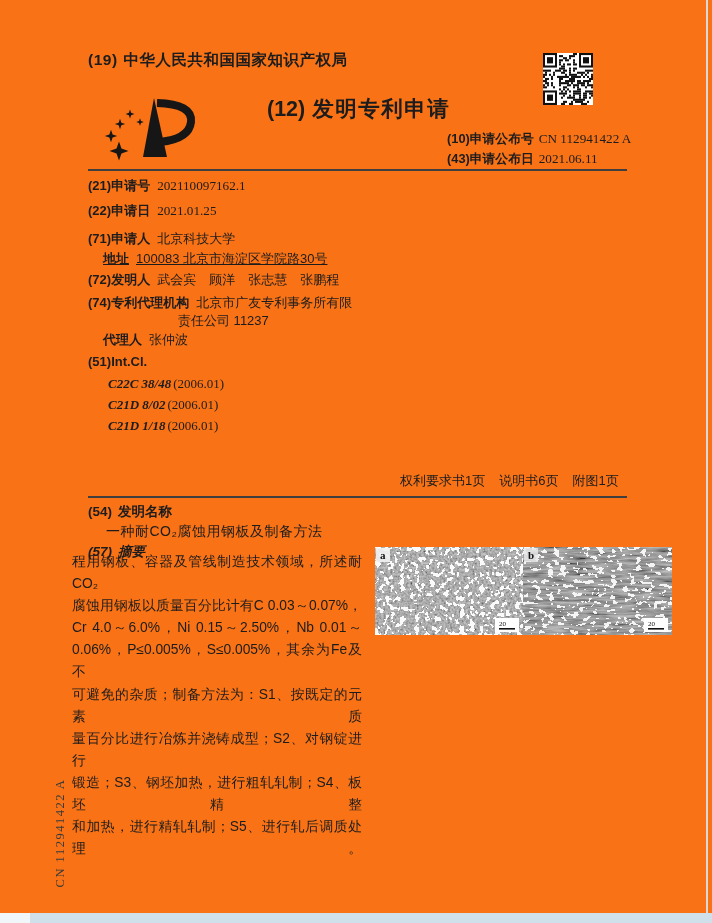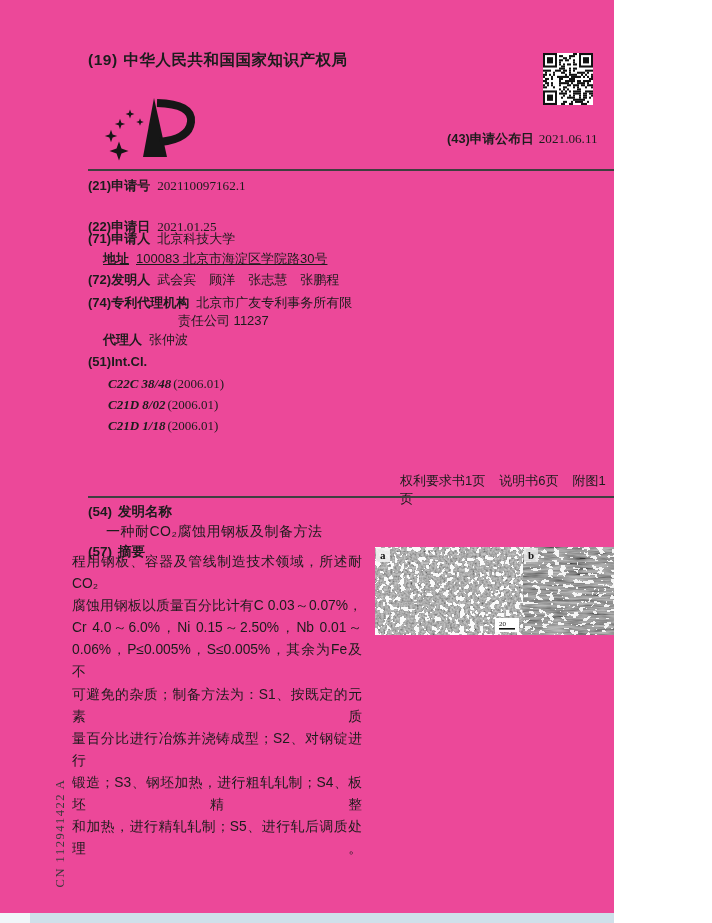--- a/index.html
+++ b/index.html
@@ -1,16 +1,16 @@
 <!DOCTYPE html>
 <html><head>
 <meta charset="utf-8">
 <style>
   html,body{margin:0;padding:0;background:#ffffff;}
-  .page{position:relative;width:614px;height:923px;background:#ec4899;overflow:hidden;
+  .page{position:relative;width:712px;height:923px;background:#f97316;overflow:hidden;
         font-family:"Liberation Sans",sans-serif;color:#1c1c1c;}
   .abs{position:absolute;}
 
   
   .line19{left:88px;top:50px;font-size:15.5px;font-weight:bold;letter-spacing:.5px;}
   .line19 .inid{margin-right:6px;}
   .title12{left:267px;top:94px;font-size:21.5px;font-weight:bold;letter-spacing:1.5px;}
   .title12 .inid{margin-right:7px;letter-spacing:0;}
   .pubblock{left:447px;top:129px;font-size:12.8px;line-height:19.5px;white-space:nowrap;}
   .pubblock .lbl{font-weight:bold;margin-right:5px;}
@@ -18,35 +18,35 @@
   .qr{left:543px;top:53px;width:50px;height:52px;}
   .logo{left:97px;top:95px;}
 
   .divider{left:88px;width:539px;height:2px;background:#3f3f3f;}
   .div1{top:169px;} .div2{top:496px;}
 
   
   .brow{left:88px;font-size:13px;white-space:nowrap;}
   .brow .inid{font-weight:bold;text-align:right;}
   .brow .lbl{font-weight:bold;margin-right:7px;}
-  .r21{top:177px;} .r22{top:218px;} .r71{top:230px;} .r71b{top:250px;left:103px;text-decoration:underline;}
+  .r21{top:177px;} .r22{top:202px;} .r71{top:230px;} .r71b{top:250px;left:103px;text-decoration:underline;}
   .r72{top:271px;} .r74{top:294px;} .r74b{top:312px;left:178px;} .r74c{top:331px;left:103px;}
   .r51{top:354px;}
   .cls{left:108px;font-size:13px;white-space:nowrap;}
   .c0{top:376px;} .c1{top:397px;} .c2{top:418px;}
   .clscode{font-family:"Liberation Serif",serif;font-style:italic;font-weight:bold;margin-right:2px;}
   .clsver{font-family:Liberation Serif, serif;}
 
   .pagesline{left:400px;top:472px;font-size:13px;}
   .pagesline span{margin-right:14px;}
   .pagesline span:last-child{margin-right:4px;}
 
   
   .sechead{left:88px;font-size:13.5px;font-weight:bold;}
-  .s54{top:503px;} .s57{top:543px;}
+  .s54{top:503px;} .s57{top:543px;font-style:italic;}
   .sechead .inid{margin-right:6px;}
   .invtitle{left:106px;top:523px;font-size:14px;letter-spacing:.5px;}
 
   .abstract{left:72px;top:551px;width:290px;font-size:13.8px;line-height:22.1px;}
   .abs-line{text-align:justify;text-align-last:justify;}
   .abs-line.first{text-indent:27px;}
 
   
   .figure{left:375px;top:547px;width:297px;height:88px;display:flex;}
   .figure svg{display:block;}
@@ -79,20 +79,23 @@
           <path transform="translate(22,56) scale(0.95)" d="M0,-10 L2.6,-2.6 L10,0 L2.6,2.6 L0,10 L-2.6,2.6 L-10,0 L-2.6,-2.6 Z"></path>
           <path transform="translate(14,41) scale(0.62)" d="M0,-10 L2.6,-2.6 L10,0 L2.6,2.6 L0,10 L-2.6,2.6 L-10,0 L-2.6,-2.6 Z"></path>
           <path transform="translate(23,29) scale(0.52)" d="M0,-10 L2.6,-2.6 L10,0 L2.6,2.6 L0,10 L-2.6,2.6 L-10,0 L-2.6,-2.6 Z"></path>
           <path transform="translate(33,19) scale(0.44)" d="M0,-10 L2.6,-2.6 L10,0 L2.6,2.6 L0,10 L-2.6,2.6 L-10,0 L-2.6,-2.6 Z"></path>
           <path transform="translate(43,27) scale(0.38)" d="M0,-10 L2.6,-2.6 L10,0 L2.6,2.6 L0,10 L-2.6,2.6 L-10,0 L-2.6,-2.6 Z"></path>
         </g>
       </g>
     </svg>
   </div>
 
+  <div class="abs title12">
+    <span class="inid">(12)</span><span>发明专利申请</span>
+  </div>
 
   <div class="abs qr">
     <svg width="50" height="52" viewBox="0 0 50 50" preserveAspectRatio="none">
       <rect width="50" height="50" fill="#ffffff"></rect>
       <g fill="#111111">
         <g id="qr-modules">
             <rect x="30" y="0" width="2" height="2"></rect>
             <rect x="32" y="0" width="2" height="2"></rect>
             <rect x="16" y="2" width="2" height="2"></rect>
             <rect x="18" y="2" width="2" height="2"></rect>
@@ -313,20 +316,23 @@
           <rect x="0" y="36" width="14" height="14"></rect>
             <rect x="2" y="38" width="10" height="10" fill="#fff"></rect>
             <rect x="4" y="40" width="6" height="6"></rect>
         </g>
       </g>
     </svg>
   </div>
 
   <div class="abs pubblock">
     <div>
+      <span class="lbl">(10)申请公布号</span><span class="serifval">CN 112941422 A</span>
+    </div>
+    <div>
       <span class="lbl">(43)申请公布日</span><span class="serifval">2021.06.11</span>
     </div>
   </div>
 
   <div class="abs divider div1"></div>
 
   <div class="abs brow r21">
     <span class="inid">(21)</span><span class="lbl">申请号</span><span class="serifval">202110097162.1</span>
   </div>
 

